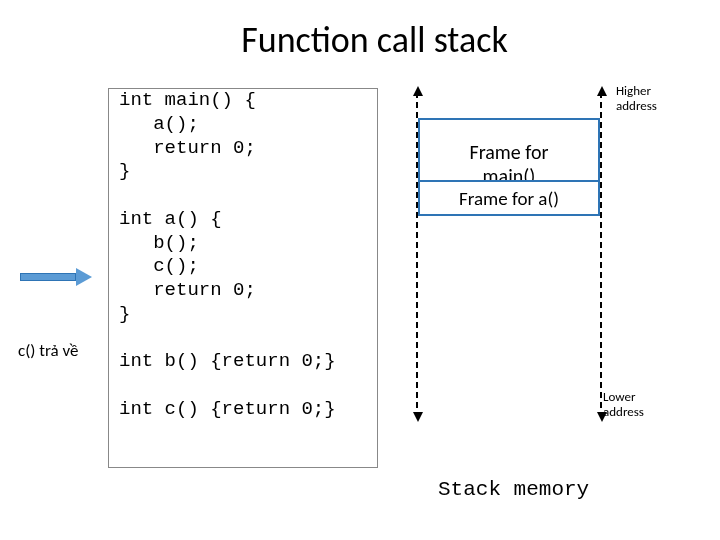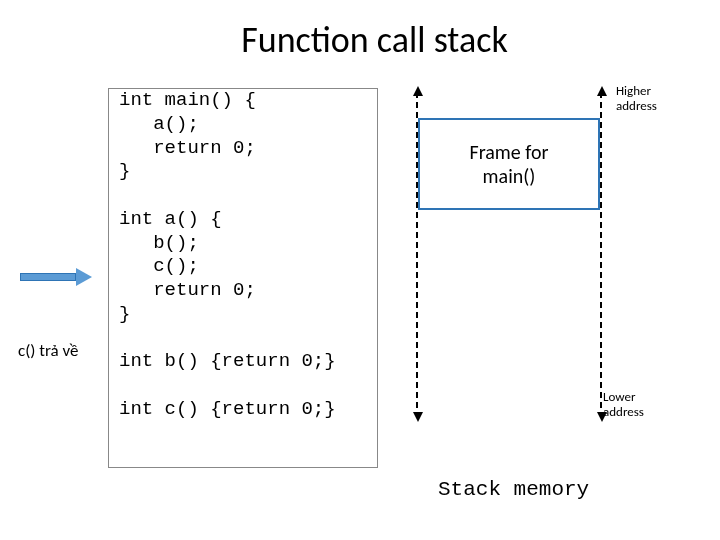--- a/index.html
+++ b/index.html
@@ -147,20 +147,21 @@
    c();
    return 0;
 }
 
 int b() {return 0;}
 
 int c() {return 0;}</div>
 
 <div class="stack-region">
   <div class="frame frame-main">Frame for<br>main()</div>
+  <div class="frame frame-a">Frame for a()</div>
 </div>
 <div class="tri-up"></div>
 <div class="tri-up right"></div>
 <div class="tri-down"></div>
 <div class="tri-down right"></div>
 
 <div class="label-right label-higher">Higher<br>address</div>
 <div class="label-right label-lower">Lower<br>address</div>
 <div class="stack-caption">Stack memory</div>
 

